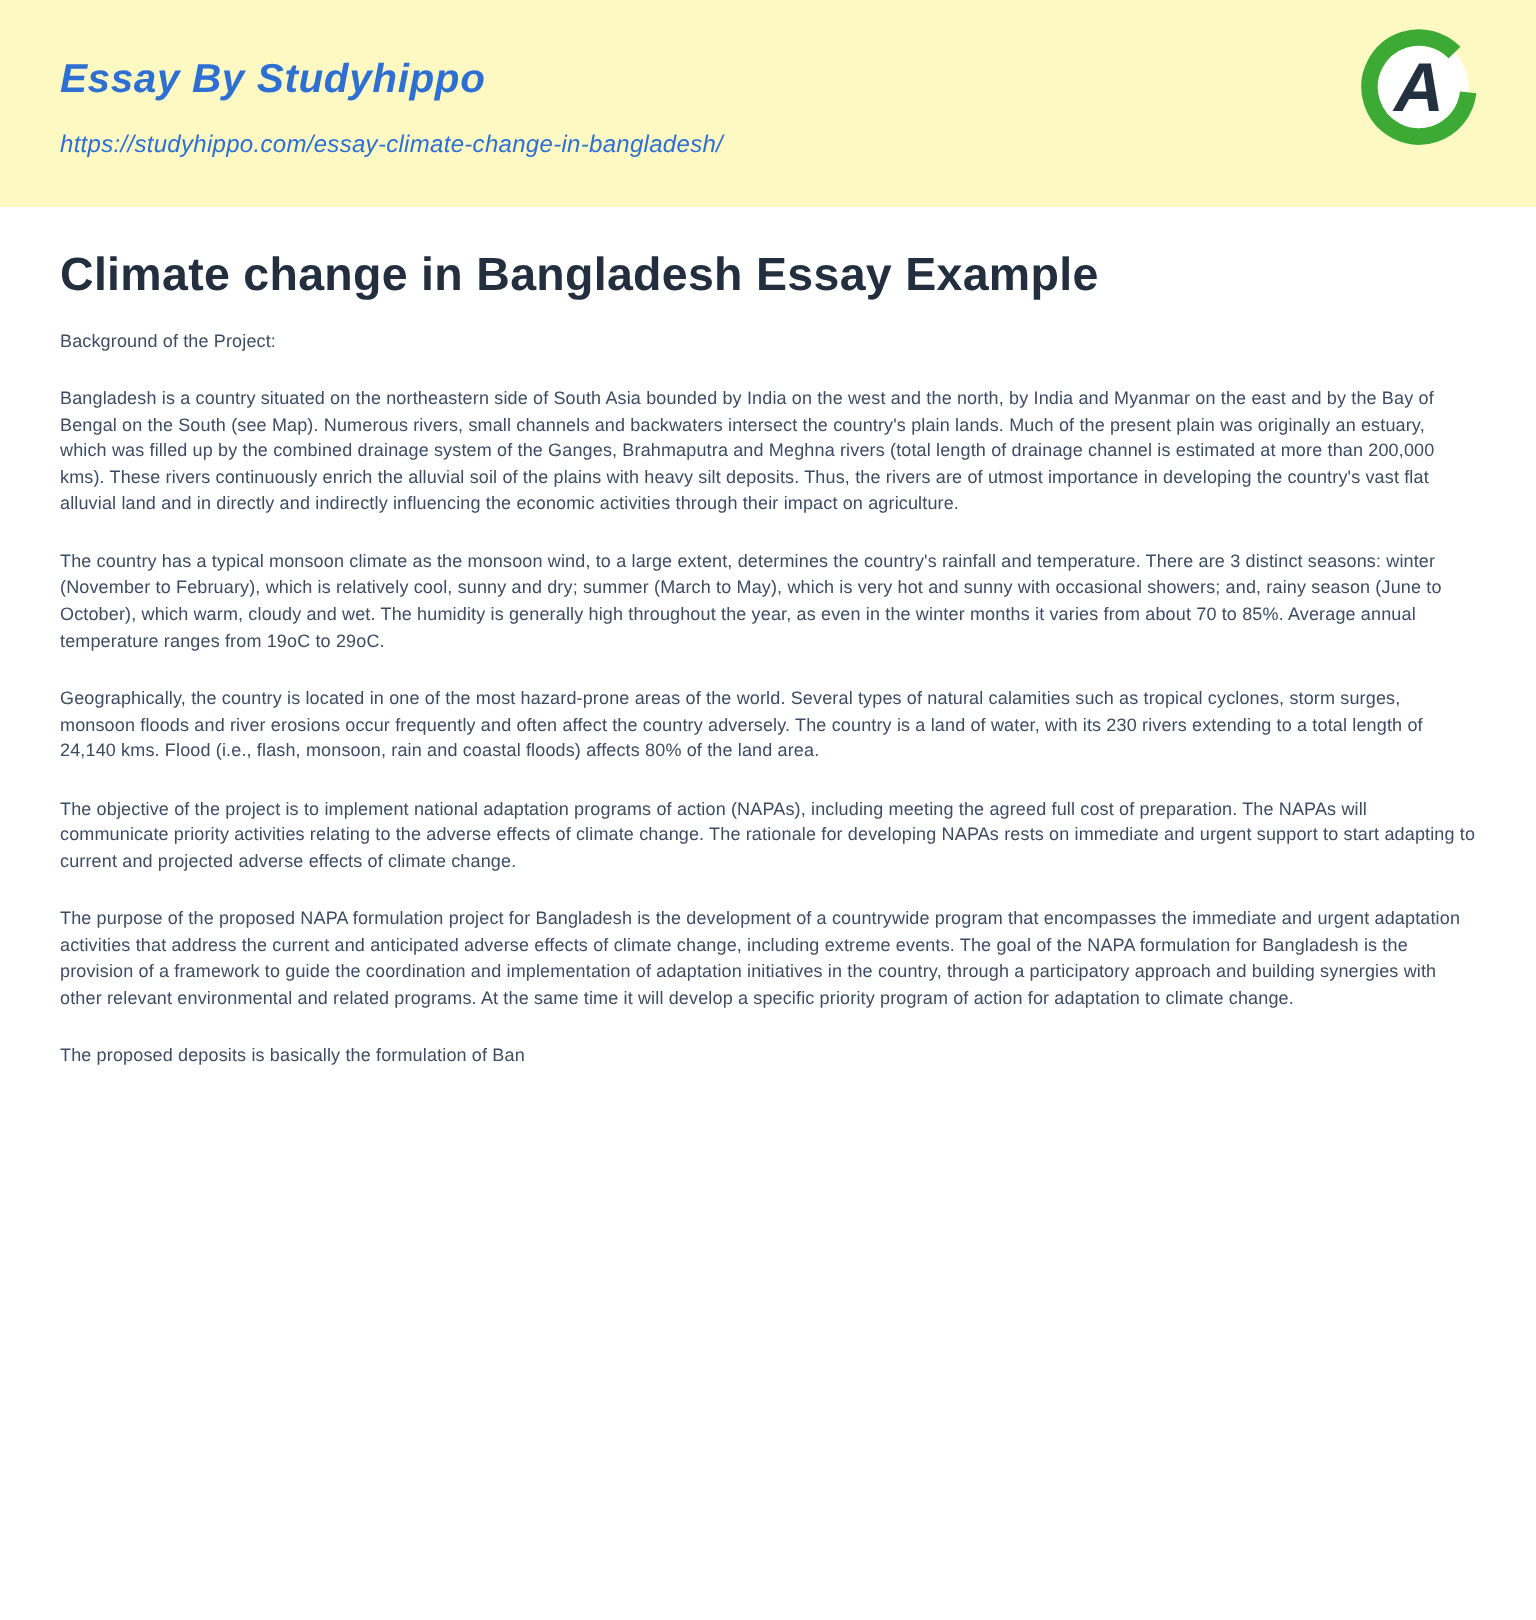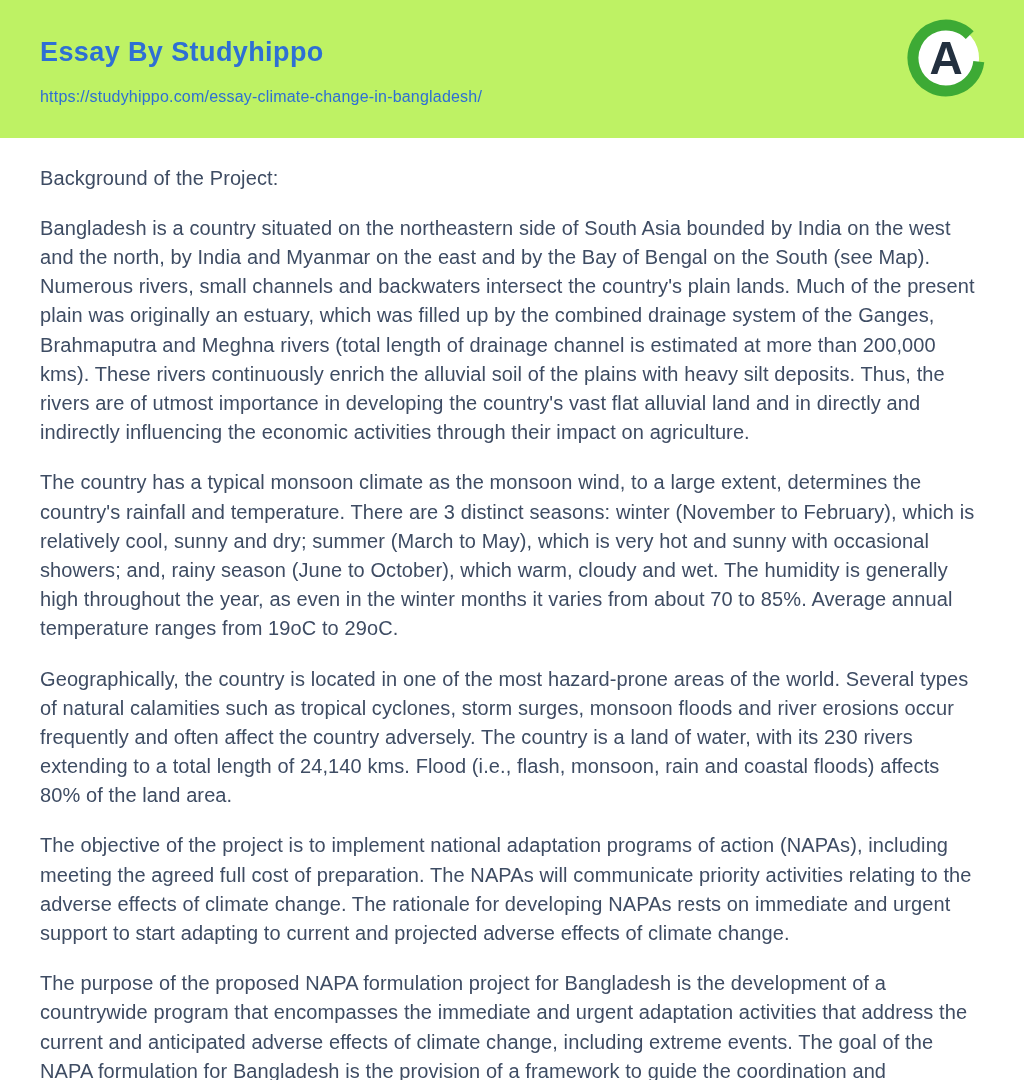--- a/index.html
+++ b/index.html
@@ -11,24 +11,25 @@
     font-family: "Liberation Sans", "DejaVu Sans", sans-serif;
     -webkit-font-smoothing: antialiased;
   }
   .page {
     width: 1024px;
     min-height: 1080px;
     background: #ffffff;
     overflow: hidden;
   }
   .header {
-    background: #bef264;
+    background: #fef9c3;
     padding: 38px 40px 32px 40px;
     position: relative;
     min-height: 128px;
+    font-style: italic;
   }
   .brand {
     color: #2e6fd4;
     font-size: 27px;
     font-weight: 700;
     letter-spacing: 0.4px;
     line-height: 1.1;
   }
   .url {
     color: #2e6fd4;
@@ -60,21 +61,21 @@
   .title {
     color: #232f3e;
     font-size: 31px;
     font-weight: 800;
     letter-spacing: 0.2px;
     margin: 0 0 18px 0;
     line-height: 1.2;
   }
   .para {
     color: #3e4c63;
-    font-size: 20px;
+    font-size: 12px;
     line-height: 1.46;
     letter-spacing: 0.1px;
     margin: 0 0 21px 0;
     max-width: 944px;
   }
   .para:last-child { margin-bottom: 0; }
 </style>
 </head>
 <body>
 
@@ -86,20 +87,21 @@
     <div class="logo">
       <svg viewBox="0 0 80 80" aria-hidden="true">
 
         <circle cx="40" cy="40" r="33" fill="#ffffff" stroke="#3daa35" stroke-width="11" stroke-dasharray="178 30" stroke-dashoffset="-14" transform="rotate(-18 40 40)"></circle>
         <text x="40" y="56" text-anchor="middle" class="letter">A</text>
       </svg>
     </div>
   </div>
 
   <div class="content">
+    <h1 class="title">Climate change in Bangladesh Essay Example</h1>
     <div class="paragraphs">
         <p class="para">Background of the Project:</p>
         <p class="para">Bangladesh is a country situated on the northeastern side of South Asia bounded by India on the west and the north, by India and Myanmar on the east and by the Bay of Bengal on the South (see Map). Numerous rivers, small channels and backwaters intersect the country's plain lands. Much of the present plain was originally an estuary, which was filled up by the combined drainage system of the Ganges, Brahmaputra and Meghna rivers (total length of drainage channel is estimated at more than 200,000 kms). These rivers continuously enrich the alluvial soil of the plains with heavy silt deposits. Thus, the rivers are of utmost importance in developing the country's vast flat alluvial land and in directly and indirectly influencing the economic activities through their impact on agriculture.</p>
         <p class="para">The country has a typical monsoon climate as the monsoon wind, to a large extent, determines the country's rainfall and temperature. There are 3 distinct seasons: winter (November to February), which is relatively cool, sunny and dry; summer (March to May), which is very hot and sunny with occasional showers; and, rainy season (June to October), which warm, cloudy and wet. The humidity is generally high throughout the year, as even in the winter months it varies from about 70 to 85%. Average annual temperature ranges from 19oC to 29oC.</p>
         <p class="para">Geographically, the country is located in one of the most hazard-prone areas of the world. Several types of natural calamities such as tropical cyclones, storm surges, monsoon floods and river erosions occur frequently and often affect the country adversely. The country is a land of water, with its 230 rivers extending to a total length of 24,140 kms. Flood (i.e., flash, monsoon, rain and coastal floods) affects 80% of the land area.</p>
         <p class="para">The objective of the project is to implement national adaptation programs of action (NAPAs), including meeting the agreed full cost of preparation. The NAPAs will communicate priority activities relating to the adverse effects of climate change. The rationale for developing NAPAs rests on immediate and urgent support to start adapting to current and projected adverse effects of climate change.</p>
         <p class="para">The purpose of the proposed NAPA formulation project for Bangladesh is the development of a countrywide program that encompasses the immediate and urgent adaptation activities that address the current and anticipated adverse effects of climate change, including extreme events. The goal of the NAPA formulation for Bangladesh is the provision of a framework to guide the coordination and implementation of adaptation initiatives in the country, through a participatory approach and building synergies with other relevant environmental and related programs. At the same time it will develop a specific priority program of action for adaptation to climate change.</p>
         <p class="para">The proposed deposits is basically the formulation of Ban</p>
       </div>
   </div>

